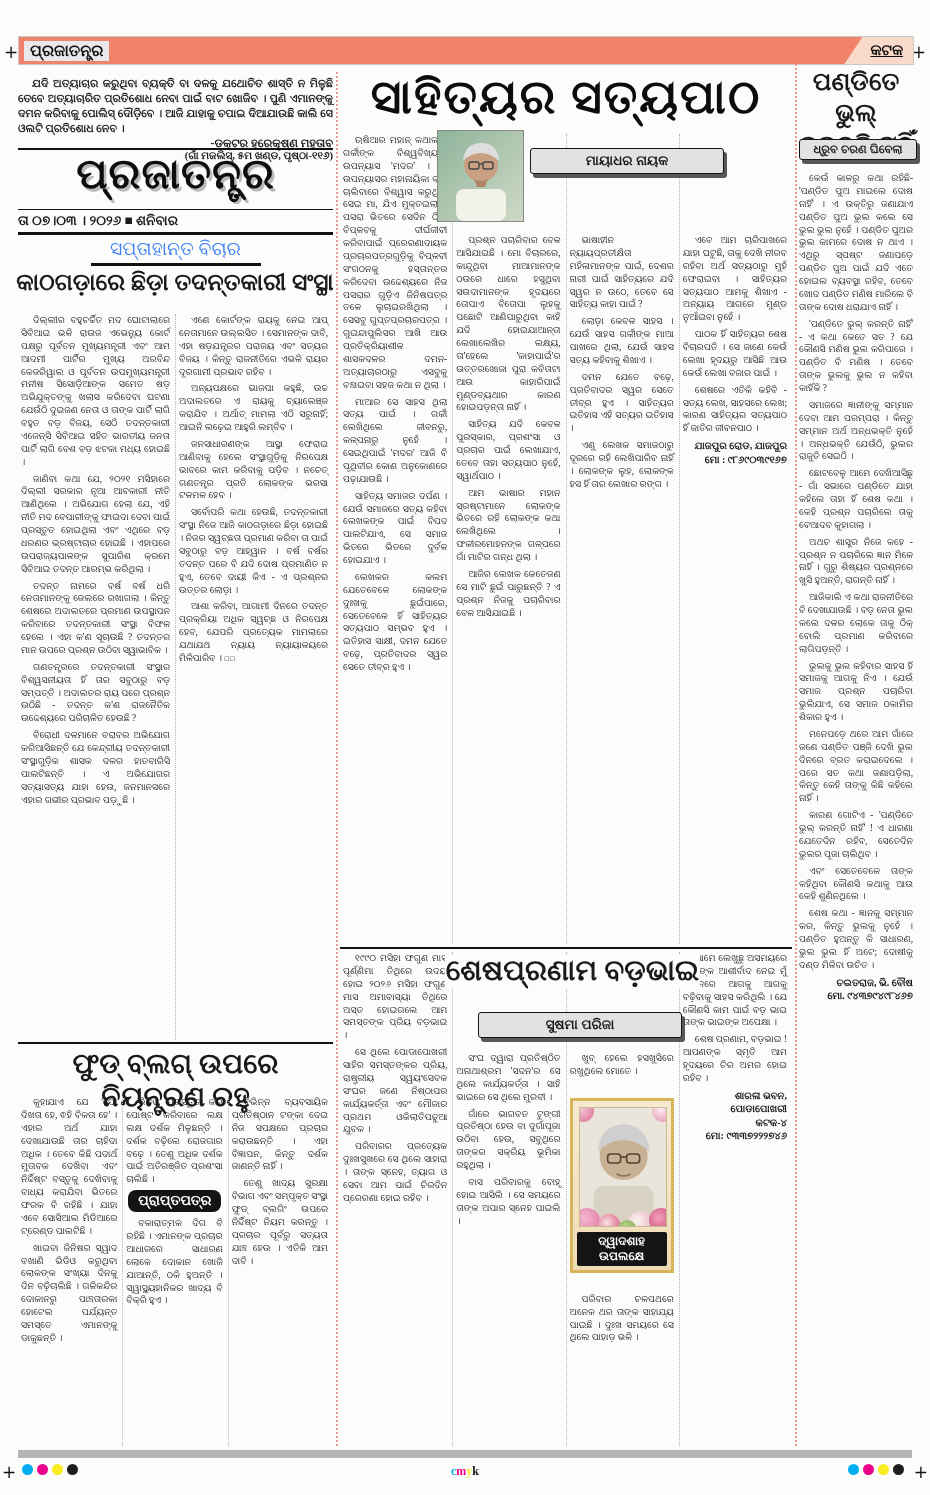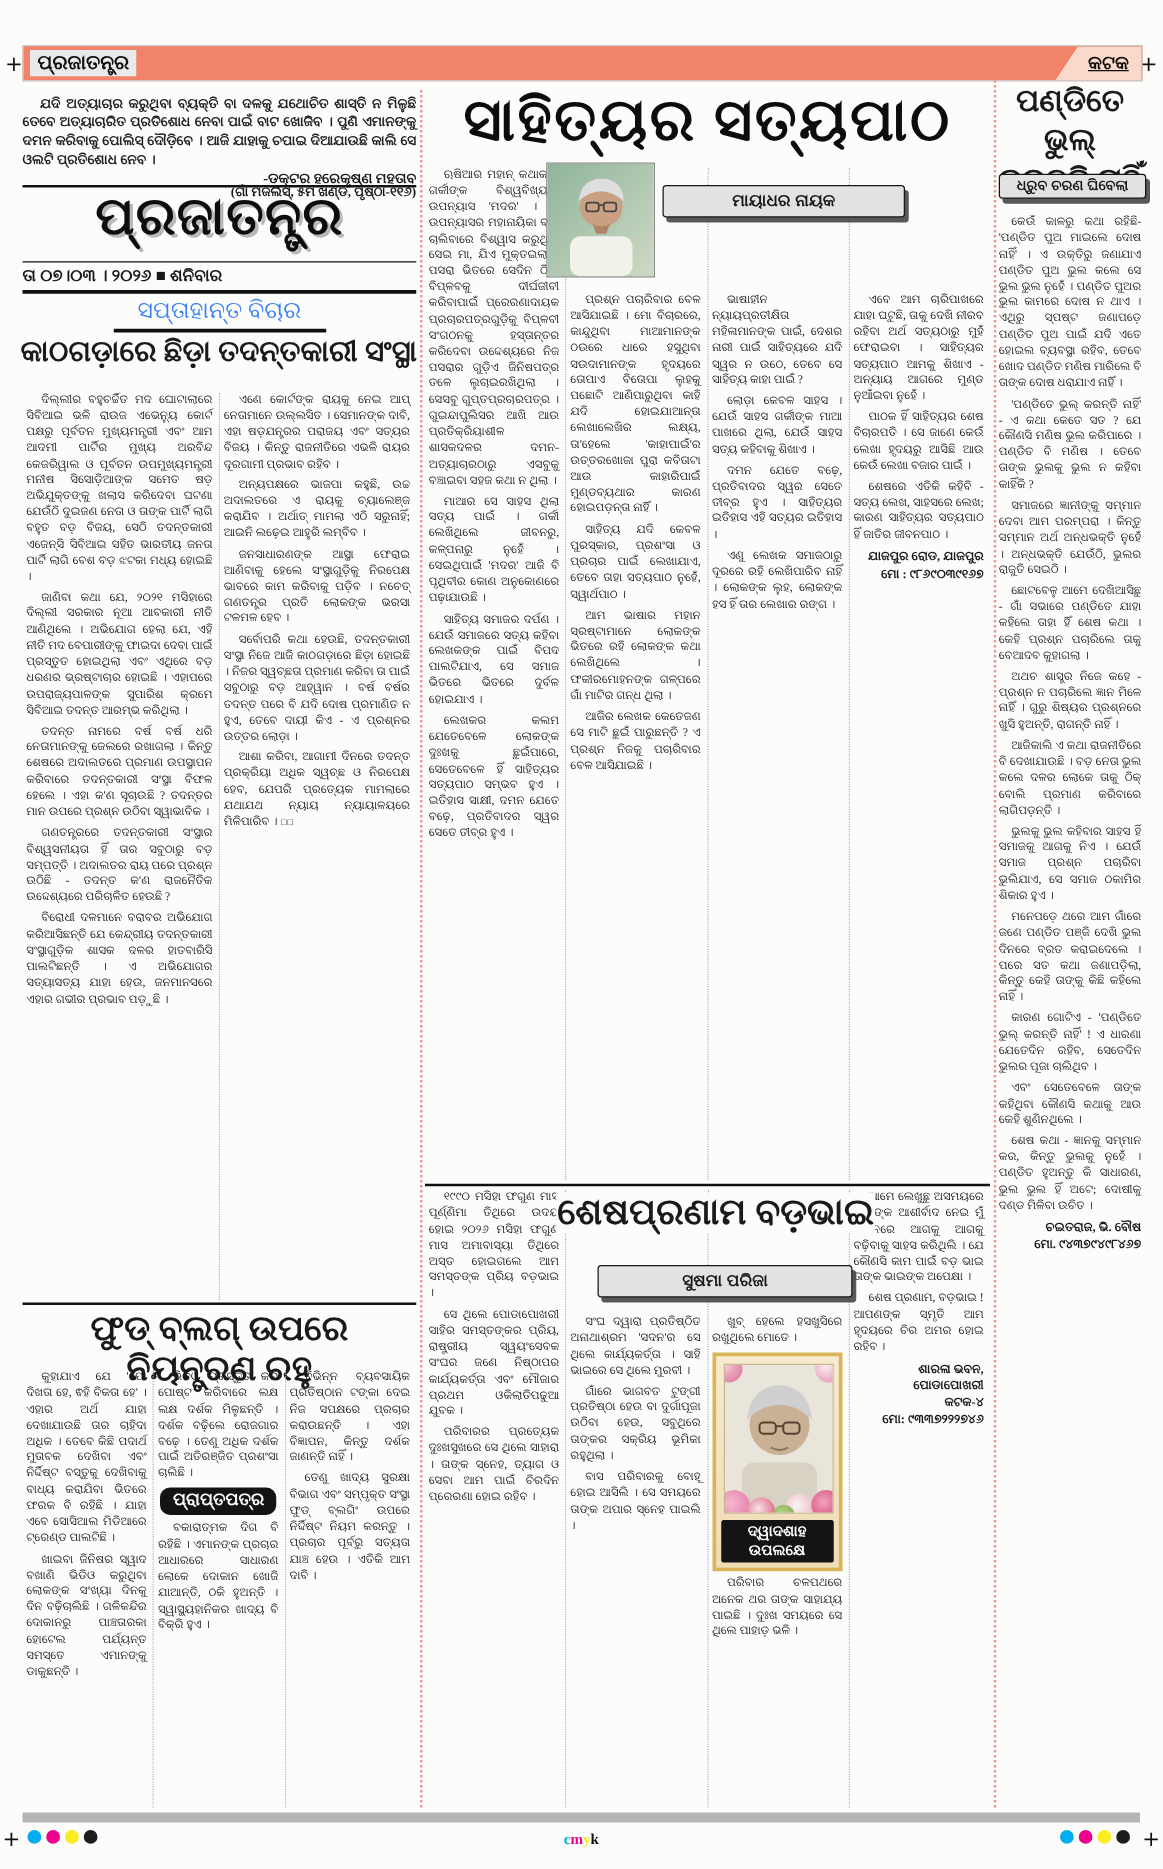--- a/index.html
+++ b/index.html
@@ -50,21 +50,21 @@
   .author-photo{position:absolute;left:97px;top:-4px;width:85px;height:90px;border:1px solid #888;}
   .sahitya-byline{position:absolute;left:190px;top:14px;width:180px;}
   .sign{font-size:10px;font-weight:700;text-align:right;margin-top:3px;}
   .sign div{line-height:1.35;}
   
   .shesha-block{position:absolute;left:340px;top:952px;width:452px;height:494px;}
   .shesha-cols{position:absolute;inset:0;}
   .shesha-cols .col{width:25%;}
   .shesha-head{position:absolute;left:105px;top:2px;width:255px;text-align:center;font-size:29px;font-weight:700;background:#fcfcfa;}
   .shesha-byline{position:absolute;left:138px;top:60px;width:190px;}
-  .memorial{width:100%;border:3px solid #d9b45a;background:linear-gradient(#f6ead0,#efdcb4);position:relative;margin:4px 0;padding:6px 6px 0;box-sizing:border-box;}
+  .memorial{width:100%;border:3px solid #d9b45a;background:linear-gradient(#f6ead0,#efdcb4);position:relative;margin:20px 0;padding:6px 6px 0;box-sizing:border-box;}
   .memorial-inner{width:100%;height:118px;background:#e8e4da;position:relative;overflow:hidden;border:1px solid #c9b98e;}
   .flower{position:absolute;border-radius:50%;}
   .memorial-caption{margin:5px -2px 4px;background:#141414;color:#fff;font-weight:700;font-size:12px;text-align:center;padding:2px 0;border-radius:2px;}
   
   .pandit-head{position:absolute;left:798px;top:66px;width:116px;text-align:center;font-size:25px;font-weight:800;line-height:1.25;}
   .pandit-byline{position:absolute;left:799px;top:139px;width:112px;font-size:11.5px !important;}
   .pandit-byline.byline-box{font-size:11.5px;padding:3px 2px;}
   .pandit-body{position:absolute;left:799px;top:172px;width:114px;height:1272px;overflow:hidden;}
   .pandit-body p{margin:0 0 4px;text-indent:10px;text-align:justify;font-size:9.4px;line-height:1.37;}
   .blackpill{background:#141414;color:#ffffff;font-weight:700;font-size:14px;text-align:center;padding:3px 10px;border-radius:8px;margin:4px 2px 5px;}

